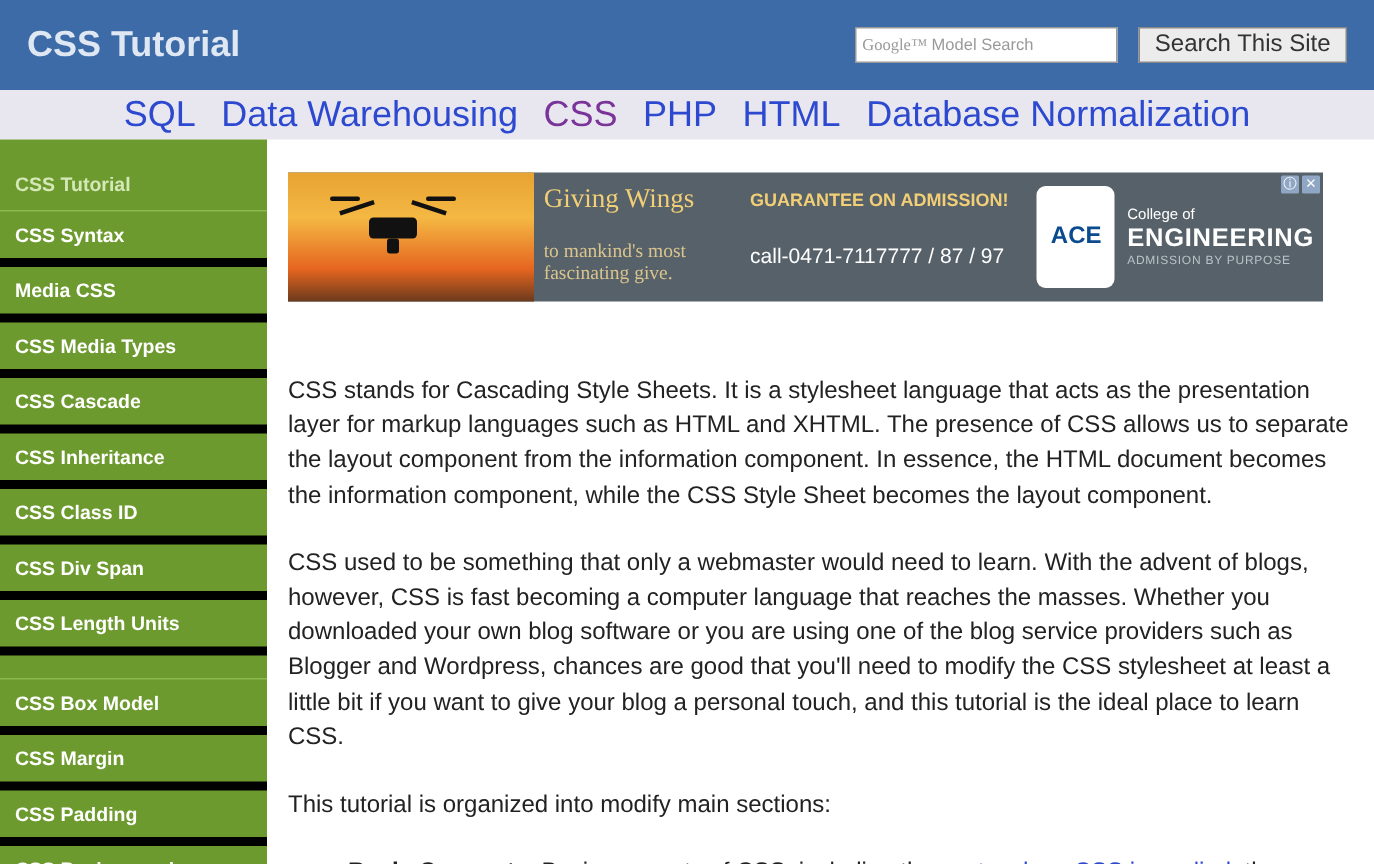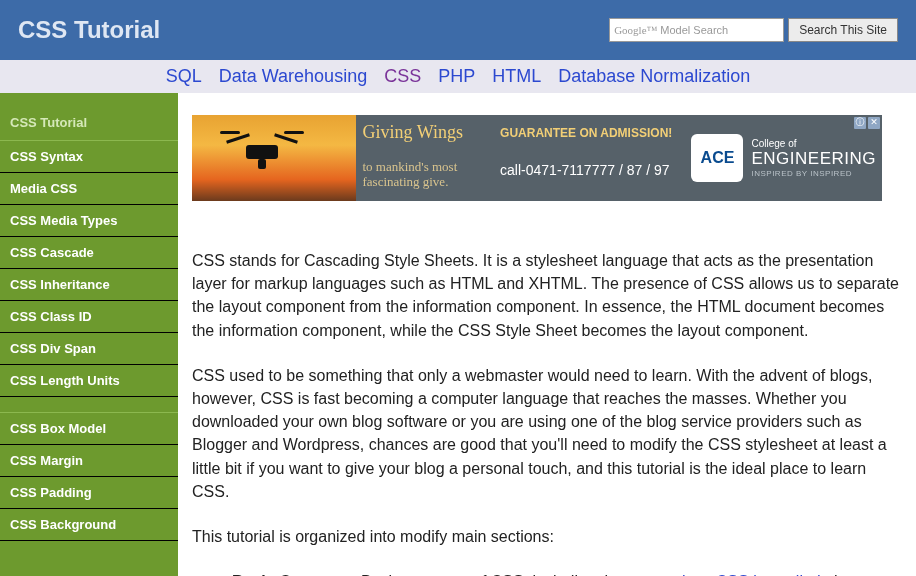--- a/index.html
+++ b/index.html
@@ -1,50 +1,50 @@
 <!DOCTYPE html>
 <html><head>
 <meta charset="utf-8">
 <style>
 *{margin:0;padding:0;box-sizing:border-box}
 body{font-family:Verdana,Arial,sans-serif;background:#fff;width:916px}
 .hdr{background:#3d6ba8;height:60px;display:flex;align-items:center;justify-content:space-between;padding:0 18px}
 .hdr-title{color:#dfe7f3;font-size:24px;font-weight:bold}
-.hdr-search{display:flex;gap:4px;align-items:center}
+.hdr-search{display:flex;gap:14px;align-items:center}
 .search-box{width:175px;height:24px;background:#fff;border:1px solid #999;font-size:11px;padding:0 4px;display:flex;align-items:center}
 .search-logo{font-family:Georgia,serif;color:#999;font-size:11px;margin-right:3px}
 .search-ph{color:#999;font-size:11px}
-.search-btn{height:24px;padding:0 10px;background:#ececec;border:1px solid #888;font-size:12px;color:#333;cursor:pointer}
-.tnav{background:#e8e7f0;height:33px;display:flex;align-items:center;justify-content:center;gap:17px;font-size:18px}
+.search-btn{height:24px;padding:0 10px;background:#ececec;border:1px solid #888;font-size:16px;color:#333;cursor:pointer}
+.tnav{background:#e8e7f0;height:33px;display:flex;align-items:center;justify-content:center;gap:17px;font-size:24px}
 .tnav a{color:#2c49d0;text-decoration:none;cursor:pointer}
 .tnav a.cur{color:#7a3399}
 .layout{display:flex}
 .side{width:178px;background:#6d9a2e}
-.side-item{display:block;color:#fff;font-size:13px;font-weight:bold;padding:8px 10px;border-bottom:1px solid #000000;cursor:pointer}
+.side-item{display:block;color:#fff;font-size:13px;font-weight:bold;padding:8px 10px;border-bottom:6px solid #000000;cursor:pointer}
 .side-title{color:#d5e8b8;padding:22px 10px 10px;border-bottom:1px solid #8cb84f}
 .side-sp{height:16px;border-bottom:1px solid #8cb84f}
 .main{flex:1;padding:22px 14px 8px 14px;color:#222;font-size:16px;line-height:1.45}
 .ad{width:690px;height:86px;background:#566169;display:flex;margin-bottom:48px;position:relative}
 .ad-img{width:165px;height:86px;background:linear-gradient(180deg,#e8a332 0%,#f4b843 35%,#e5651f 75%,#6b3a1d 100%);position:relative}
 .drone{position:absolute;left:30px;top:14px;width:80px;height:36px}
 .drone-body{position:absolute;left:24px;top:16px;width:32px;height:14px;background:#111;border-radius:3px}
 .drone-arm{position:absolute;top:8px;height:3px;background:#111}
 .da1{left:4px;width:24px;transform:rotate(-18deg)}
 .da2{right:4px;width:24px;transform:rotate(18deg)}
 .drone-rotor{position:absolute;top:2px;width:20px;height:3px;background:#111;border-radius:2px}
 .dr1{left:-2px}.dr2{right:-2px}
 .drone-cam{position:absolute;left:36px;top:30px;width:8px;height:10px;background:#111;border-radius:2px}
 .ad-mid{width:140px;padding:8px 6px;color:#f2cf76;font-family:'Brush Script MT',cursive;font-size:18px;line-height:1.05}
 .ad-mid .sub{font-family:Verdana;font-size:13px;color:#d9c48e;font-style:normal;margin-top:17px;line-height:1.2}
 .ad-txt{width:190px;padding:10px 4px;color:#f2cf76;font-size:12px;font-weight:bold;line-height:1.35}
 .ad-txt .white{color:#fff;font-weight:normal;margin-top:20px;font-size:14px}
 .ad-logo{flex:1;display:flex;align-items:center;gap:8px;padding:6px}
-.ace-sq{width:52px;height:48px;background:#fff;border-radius:6px;display:flex;align-items:center;justify-content:center;color:#0a4b8f;font-weight:bold;font-size:16px}
+.ace-sq{width:52px;height:68px;background:#fff;border-radius:6px;display:flex;align-items:center;justify-content:center;color:#0a4b8f;font-weight:bold;font-size:16px}
 .ace-txt{color:#fff;font-size:10px;line-height:1.15}
-.ace-txt .big{font-size:17px;font-weight:normal;letter-spacing:0.5px}
+.ace-txt .big{font-size:17px;font-weight:bold;letter-spacing:0.5px}
 .ace-txt .sm{color:#b9c2c8;font-size:8px;letter-spacing:0.5px}
 .ad-x{position:absolute;right:2px;top:2px;display:flex;gap:2px}
 .ad-x span{width:12px;height:12px;background:#8fa7c4;color:#fff;font-size:9px;display:flex;align-items:center;justify-content:center;border-radius:1px;cursor:pointer}
 .main p{margin-bottom:22px}
 .main ul{padding-left:40px}
 .main li{margin-bottom:6px}
 .lnk{color:#2c49d0;cursor:pointer}
 </style>
 </head>
 <body>
@@ -109,21 +109,21 @@
       </div>
       <div class="ad-txt">
         <div>GUARANTEE ON ADMISSION!</div>
         <div class="white">call-0471-7117777 / 87 / 97</div>
       </div>
       <div class="ad-logo">
         <div class="ace-sq">ACE</div>
         <div class="ace-txt">
           <div>College of</div>
           <div class="big">ENGINEERING</div>
-          <div class="sm">INSPIRED BY INSPIRED</div>
+          <div class="sm">ADMISSION BY PURPOSE</div>
         </div>
       </div>
       <div class="ad-x">
         <span>ⓘ</span>
         <span>✕</span>
       </div>
     </div>
 
     <p>CSS stands for Cascading Style Sheets. It is a stylesheet language that acts as the presentation layer for markup languages such as HTML and XHTML. The presence of CSS allows us to separate the layout component from the information component. In essence, the HTML document becomes the information component, while the CSS Style Sheet becomes the layout component.</p>
     <p>CSS used to be something that only a webmaster would need to learn. With the advent of blogs, however, CSS is fast becoming a computer language that reaches the masses. Whether you downloaded your own blog software or you are using one of the blog service providers such as Blogger and Wordpress, chances are good that you'll need to modify the CSS stylesheet at least a little bit if you want to give your blog a personal touch, and this tutorial is the ideal place to learn CSS.</p>

